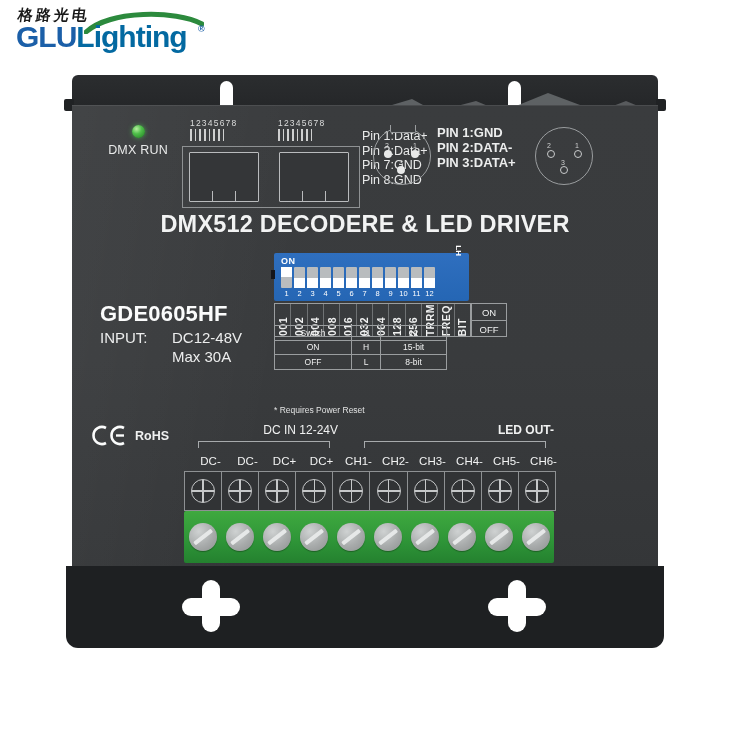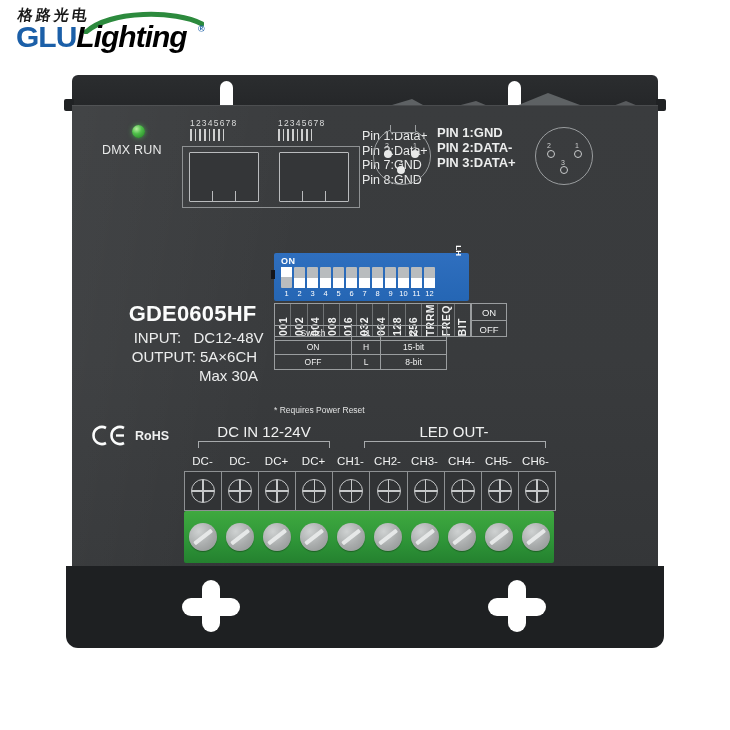--- a/index.html
+++ b/index.html
@@ -19,21 +19,21 @@
     letter-spacing:3px;white-space:nowrap;
     transform:skewX(-8deg);
   }
   #logo .arc{position:absolute;left:72px;top:2px;width:120px;height:26px;}
   #logo .word{
     position:absolute;left:4px;top:14px;white-space:nowrap;
     font-size:30px;font-weight:700;letter-spacing:-1px;
     font-family:"Liberation Sans",sans-serif;
   }
   #logo .word .g1{color:#1b5fa8;}
-  #logo .word .g2{color:#000000;font-style:italic;}
+  #logo .word .g2{color:#0369a1;}
   #logo .reg{
     position:absolute;left:186px;top:18px;
     font-size:9px;color:#1b5fa8;font-weight:700;
   }
 
   
   .bracket-top{
     position:absolute;left:72px;top:75px;width:586px;height:36px;
     background:linear-gradient(180deg,#2b2d2f 0%,#242628 100%);
     border-radius:6px 6px 0 0;
@@ -68,21 +68,21 @@
   .mount .bar{
     position:absolute;left:0;top:18px;width:58px;height:18px;
     background:#ffffff;border-radius:9px;
   }
   .mount .stem{
     position:absolute;left:20px;top:0px;width:18px;height:52px;
     background:#ffffff;border-radius:9px;
   }
 
   
-  #dmx-run{position:absolute;left:30px;top:20px;width:72px;}
+  #dmx-run{position:absolute;left:30px;top:20px;width:72px;text-align:center;}
   #dmx-run .led{
     width:13px;height:13px;border-radius:50%;margin:0 auto;
     background:radial-gradient(circle at 35% 30%,#b7f1a0 0%,#4fbf4a 40%,#1d7a1f 100%);
     box-shadow:0 0 5px rgba(80,220,90,.6);
   }
   #dmx-run .lbl{font-size:12.5px;color:#e9eaea;margin-top:5px;letter-spacing:.2px;}
 
   
   #rj-group{position:absolute;left:110px;top:13px;width:180px;}
   .pinnums{font-size:8.5px;color:#dcdddd;letter-spacing:1.2px;white-space:nowrap;}
@@ -165,21 +165,21 @@
     position:absolute;left:399px;top:198px;width:34px;height:32px;
     border:1px solid #9a9d9f;
   }
   #onoff div{
     height:50%;display:flex;align-items:center;justify-content:center;
     font-size:9.5px;color:#f0f1f1;
   }
   #onoff div:first-child{border-bottom:1px solid #9a9d9f;}
 
   
-  #model{position:absolute;left:28px;top:196px;width:185px;text-align:center;}
+  #model{position:absolute;left:28px;top:196px;width:185px;}
   #model .mname{font-size:22px;font-weight:700;color:#fbfcfc;letter-spacing:.2px;}
   #model .line{font-size:15px;color:#eceded;margin-top:2px;white-space:nowrap;}
   #model .line b{font-weight:400;display:inline-block;width:72px;}
   #model .line .ind{display:inline-block;width:72px;}
 
   
   #spec-table{
     position:absolute;left:202px;top:220px;width:173px;
     border:1px solid #9a9d9f;border-collapse:collapse;
   }
@@ -188,23 +188,23 @@
     text-align:center;padding:2.5px 0;line-height:1;
   }
   #spec-note{position:absolute;left:202px;top:300px;font-size:8.5px;color:#e2e3e3;}
 
   
   #cert{position:absolute;left:20px;top:320px;display:flex;align-items:center;gap:9px;}
   #cert .rohs{font-size:12.5px;font-weight:700;color:#f0f1f1;}
 
   
   #term-area{position:absolute;left:112px;top:318px;width:370px;}
-  .grp-label{position:absolute;font-size:15px;color:#f0f1f1;text-align:center;}
+  .grp-label{position:absolute;font-size:12px;color:#f0f1f1;text-align:right;}
   .bracketline{position:absolute;border:1px solid #a7aaac;border-bottom:none;height:6px;}
-  #term-names{position:absolute;left:0;top:32px;width:370px;display:flex;}
+  #term-names{position:absolute;left:8px;top:32px;width:370px;display:flex;}
   #term-names span{
     flex:1;text-align:center;font-size:11.5px;color:#f2f3f3;white-space:nowrap;
   }
   #term-screws{
     position:absolute;left:0;top:48px;width:370px;height:38px;
     border:1px solid #8e9193;display:flex;background:#313335;
   }
   #term-screws .cell{
     flex:1;border-right:1px solid #8e9193;display:flex;align-items:center;justify-content:center;
   }
@@ -327,20 +327,21 @@
 
     <div class="xlr" style="left:463px;top:22px;">
       <div class="pn" style="left:11px;top:14px;">2</div>
       <div class="pin hollow" style="left:11px;top:22px;"></div>
       <div class="pn" style="left:39px;top:14px;">1</div>
       <div class="pin hollow" style="left:38px;top:22px;"></div>
       <div class="pn" style="left:25px;top:31px;">3</div>
       <div class="pin hollow" style="left:24px;top:38px;"></div>
     </div>
 
+    <div id="device-title">DMX512 DECODERE &amp; LED DRIVER</div>
 
     <div id="dip">
       <div class="on">ON</div>
       <div class="lh">LH</div>
       <div class="nub"></div>
       <div class="sws">
         <div class="sw up">
             <i></i>
           </div>
         <div class="sw down">
@@ -433,23 +434,20 @@
     </div>
     <div id="onoff">
       <div>ON</div>
       <div>OFF</div>
     </div>
 
     <div id="model">
       <div class="mname">GDE0605HF</div>
       <div class="line">
         <b>INPUT:</b><span>DC12-48V</span>
-      </div>
-      <div class="line">
-        <b>OUTPUT:</b><span>5A×6CH</span>
       </div>
       <div class="line">
         <span class="ind"></span><span>Max 30A</span>
       </div>
     </div>
 
     <table id="spec-table">
       <tbody>
           <tr>
         <td>Switch</td>
@@ -475,21 +473,21 @@
         <path d="M14 3 A 8.5 8.5 0 1 0 14 18" stroke="#fbfcfc" stroke-width="2.6" fill="none"></path>
         <path d="M32 3 A 8.5 8.5 0 1 0 32 18" stroke="#fbfcfc" stroke-width="2.6" fill="none"></path>
         <path d="M24 10.5 H 32" stroke="#fbfcfc" stroke-width="2.4" fill="none"></path>
       </svg>
       <div class="rohs">RoHS</div>
     </div>
 
     <div id="term-area">
       <div class="grp-label" style="left:6px;top:0;width:148px;">DC IN 12-24V</div>
       <div class="bracketline" style="left:14px;top:18px;width:130px;"></div>
-      <div class="grp-label" style="left:170px;top:0;width:200px;">LED OUT-</div>
+      <div class="grp-label" style="left:170px;top:0;width:200px;font-weight:bold;">LED OUT-</div>
       <div class="bracketline" style="left:180px;top:18px;width:180px;"></div>
 
       <div id="term-names">
         <span>DC-</span>
         <span>DC-</span>
         <span>DC+</span>
         <span>DC+</span>
         <span>CH1-</span>
         <span>CH2-</span>
         <span>CH3-</span>

